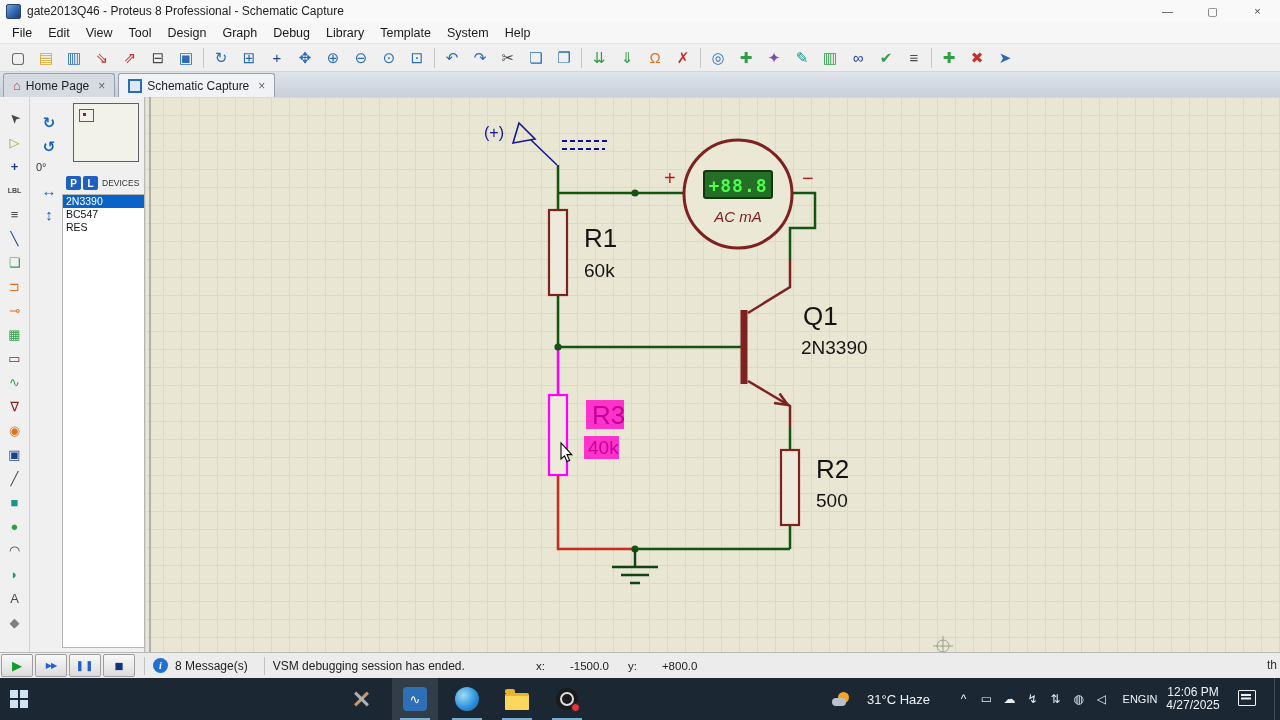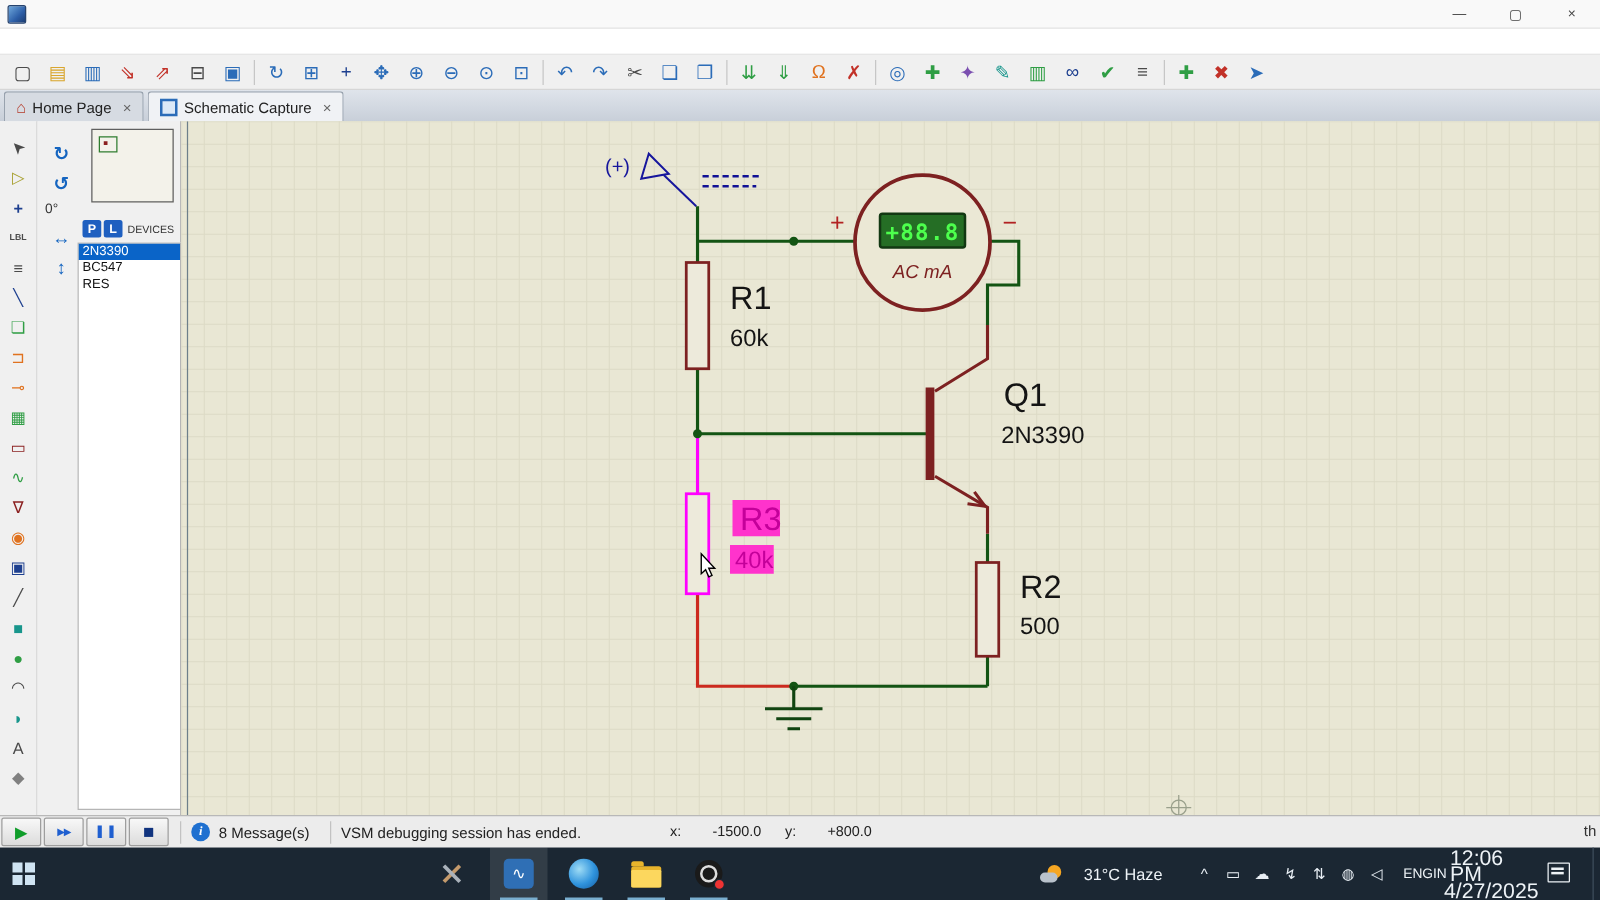--- a/index.html
+++ b/index.html
@@ -96,39 +96,53 @@
   .recicon::after{content:"";width:10px;height:10px;border:2px solid #ddd;border-radius:50%;}
   .recdot{position:absolute;right:-2px;bottom:-2px;width:7px;height:7px;background:#e33;border-radius:50%;border:1px solid #1b2733;}
   .weather{position:absolute;left:832px;top:0;height:42px;display:flex;align-items:center;gap:18px;}
   .wicon{position:relative;width:17px;height:15px;}
   .wicon i{position:absolute;left:6px;top:0;width:11px;height:11px;border-radius:50%;background:#f5a623;}
   .wicon b{position:absolute;left:0;top:6px;width:14px;height:8px;border-radius:5px;background:#b9c2cc;}
   .weather span{font-size:13px;}
   .traygroup{position:absolute;left:952px;top:0;height:42px;display:flex;align-items:center;}
   .trayicon{width:23px;height:42px;display:flex;align-items:center;justify-content:center;font-size:12px;color:#e8eef4;}
   .langblk{position:absolute;left:1120px;top:0;width:40px;height:42px;display:flex;flex-direction:row;align-items:center;justify-content:center;font-size:11px;line-height:13px;}
-  .clockblk{position:absolute;left:1160px;top:0;width:66px;height:42px;display:flex;flex-direction:column;align-items:center;justify-content:center;font-size:17px;line-height:13px;}
+  .clockblk{position:absolute;left:1160px;top:0;width:66px;height:42px;display:flex;flex-direction:column;align-items:center;justify-content:center;font-size:12px;line-height:13px;}
   .actioncenter{position:absolute;left:1238px;top:12px;width:18px;height:16px;border:1.5px solid #eef3f7;box-sizing:border-box;border-radius:1px;}
   .actioncenter::after{content:"";position:absolute;left:2px;top:3px;width:10px;height:1.5px;background:#eef3f7;box-shadow:0 3.5px 0 #eef3f7;}
   .showdesk{position:absolute;right:0;top:678px;width:5px;height:42px;border-left:1px solid #3e4e5c;}
 </style>
 </head>
 <body>
 
 <div class="app">
 
   <div class="titlebar">
     <div class="applogo"></div>
+    <div class="title-text">gate2013Q46 - Proteus 8 Professional - Schematic Capture</div>
     <div class="win-controls">
       <div class="win-btn">—</div>
       <div class="win-btn">▢</div>
       <div class="win-btn close">×</div>
     </div>
   </div>
 
+  <div class="menubar">
+    <div class="menu-item">File</div>
+    <div class="menu-item">Edit</div>
+    <div class="menu-item">View</div>
+    <div class="menu-item">Tool</div>
+    <div class="menu-item">Design</div>
+    <div class="menu-item">Graph</div>
+    <div class="menu-item">Debug</div>
+    <div class="menu-item">Library</div>
+    <div class="menu-item">Template</div>
+    <div class="menu-item">System</div>
+    <div class="menu-item">Help</div>
+  </div>
 
   <div class="toolbar">
     <div class="ticon c-dark">▢</div>
     <div class="ticon c-yellow">▤</div>
     <div class="ticon c-blue">▥</div>
     <div class="ticon c-red">⇘</div>
     <div class="ticon c-red">⇗</div>
     <div class="ticon c-dark">⊟</div>
     <div class="ticon c-blue">▣</div>
     <div class="tsep"></div>

